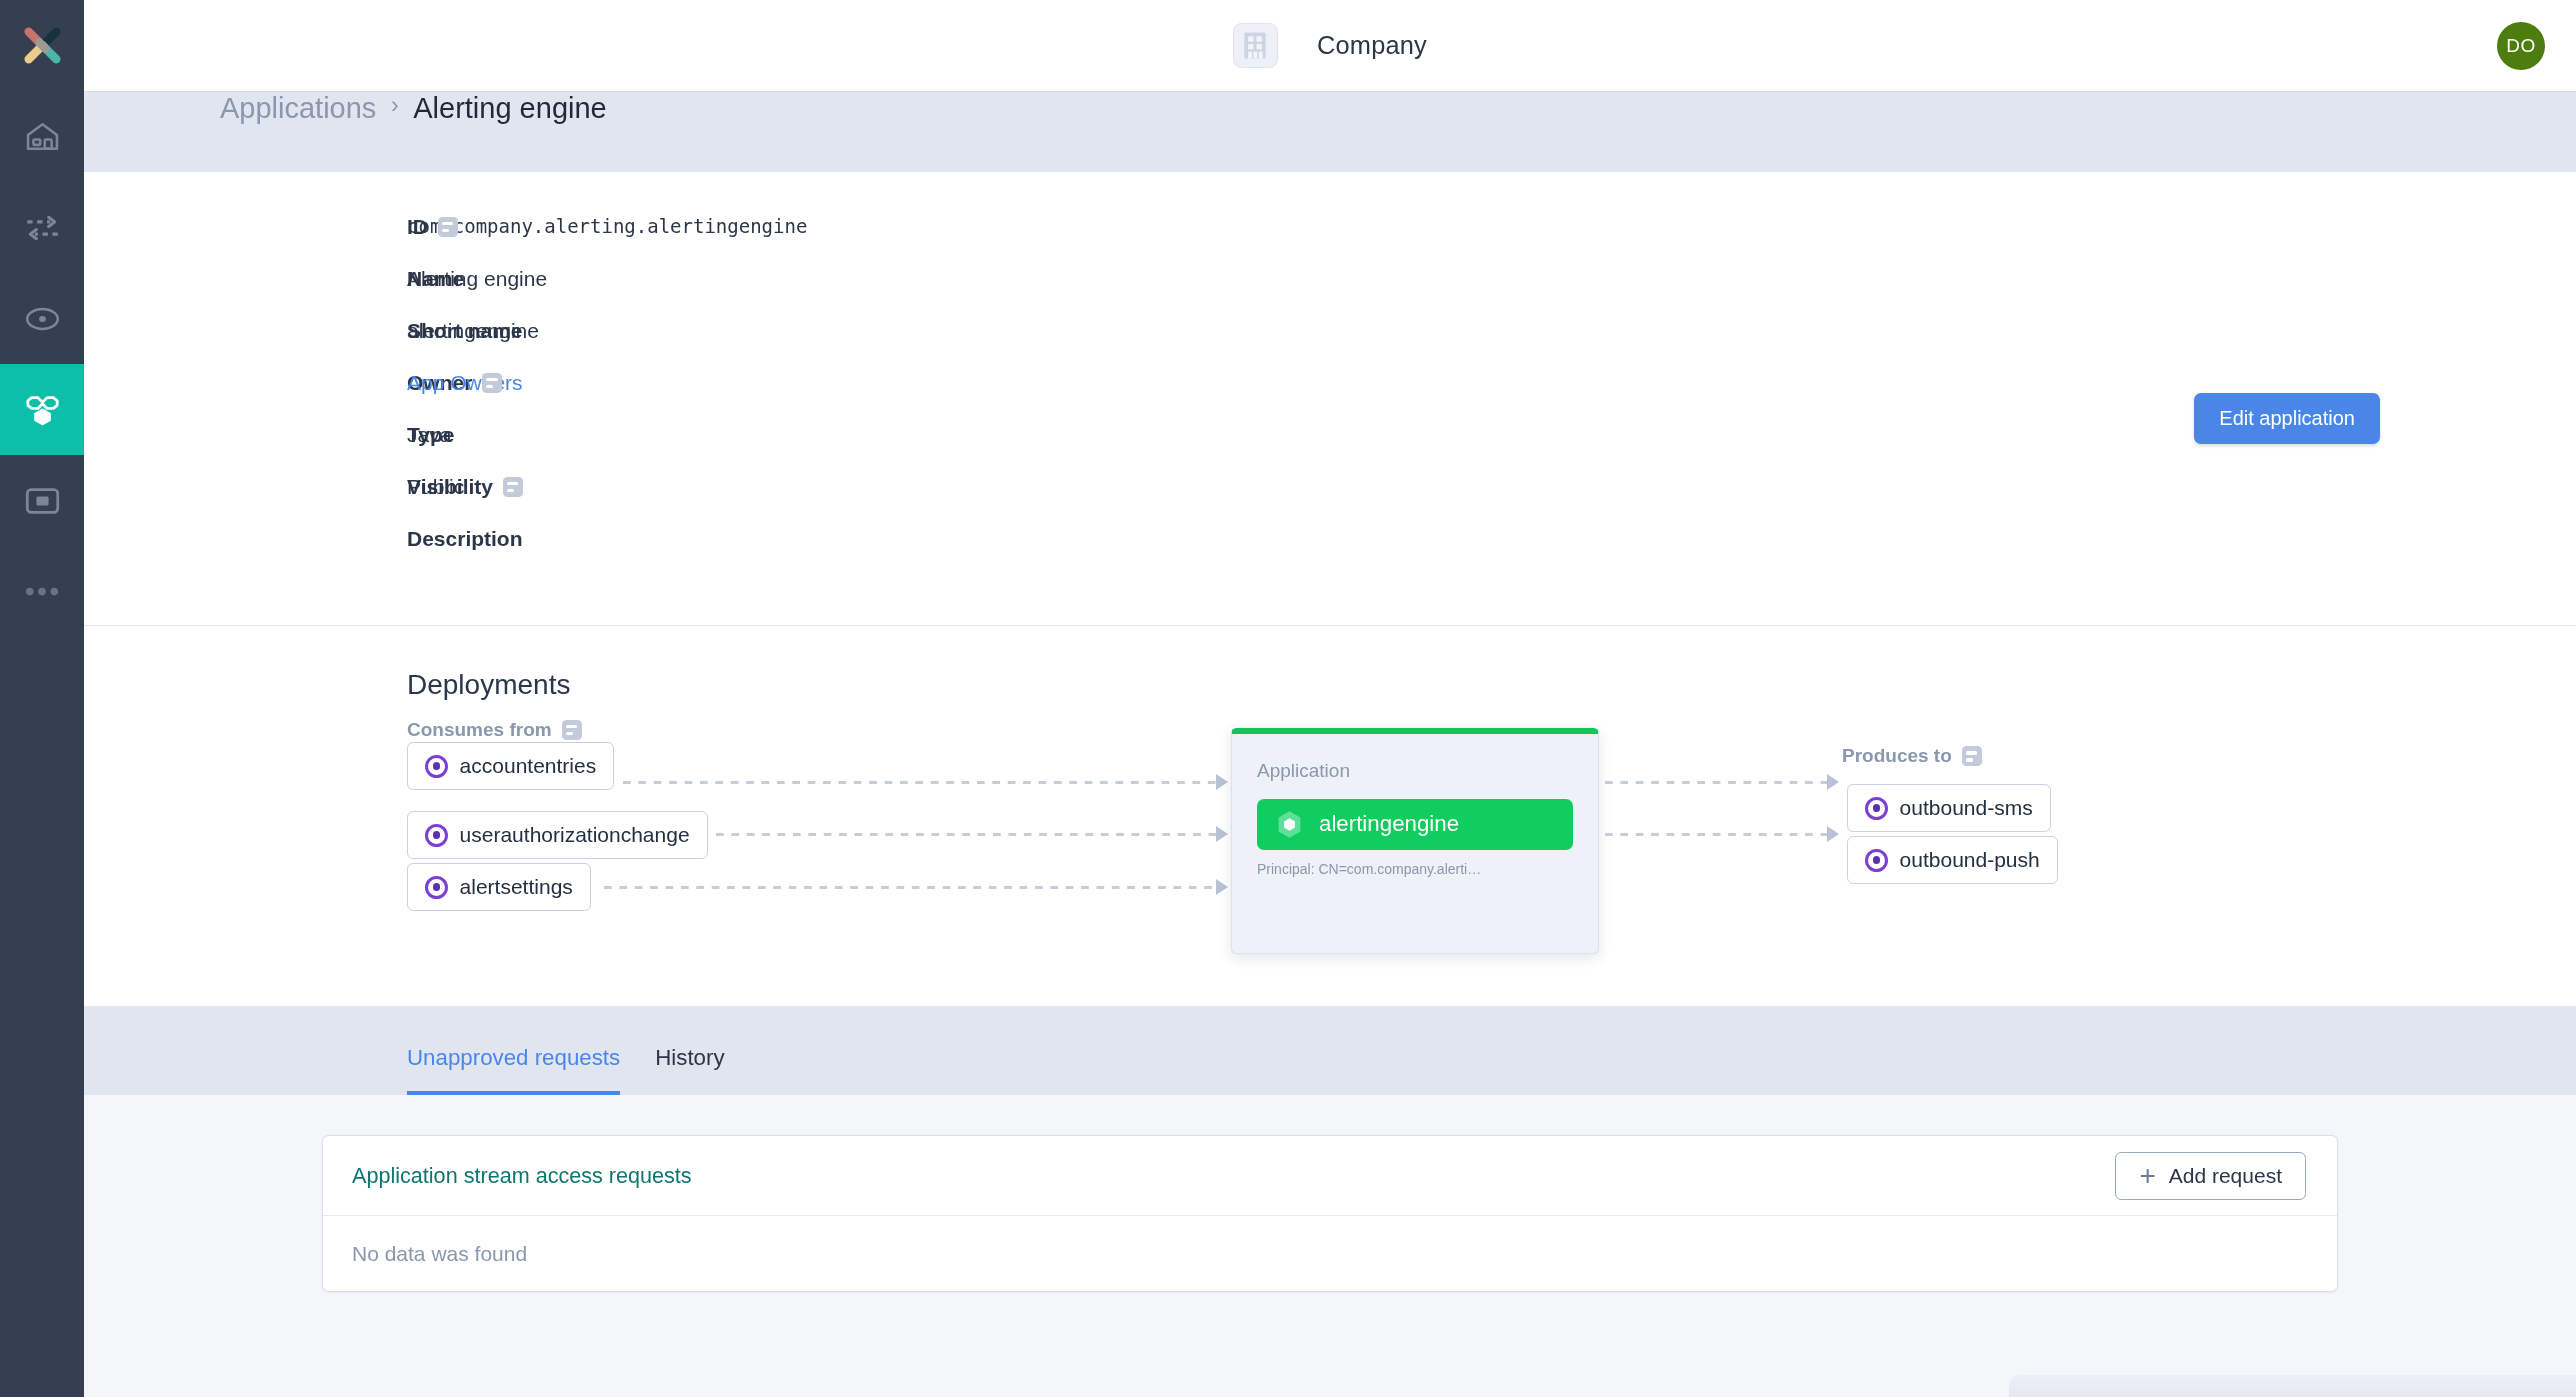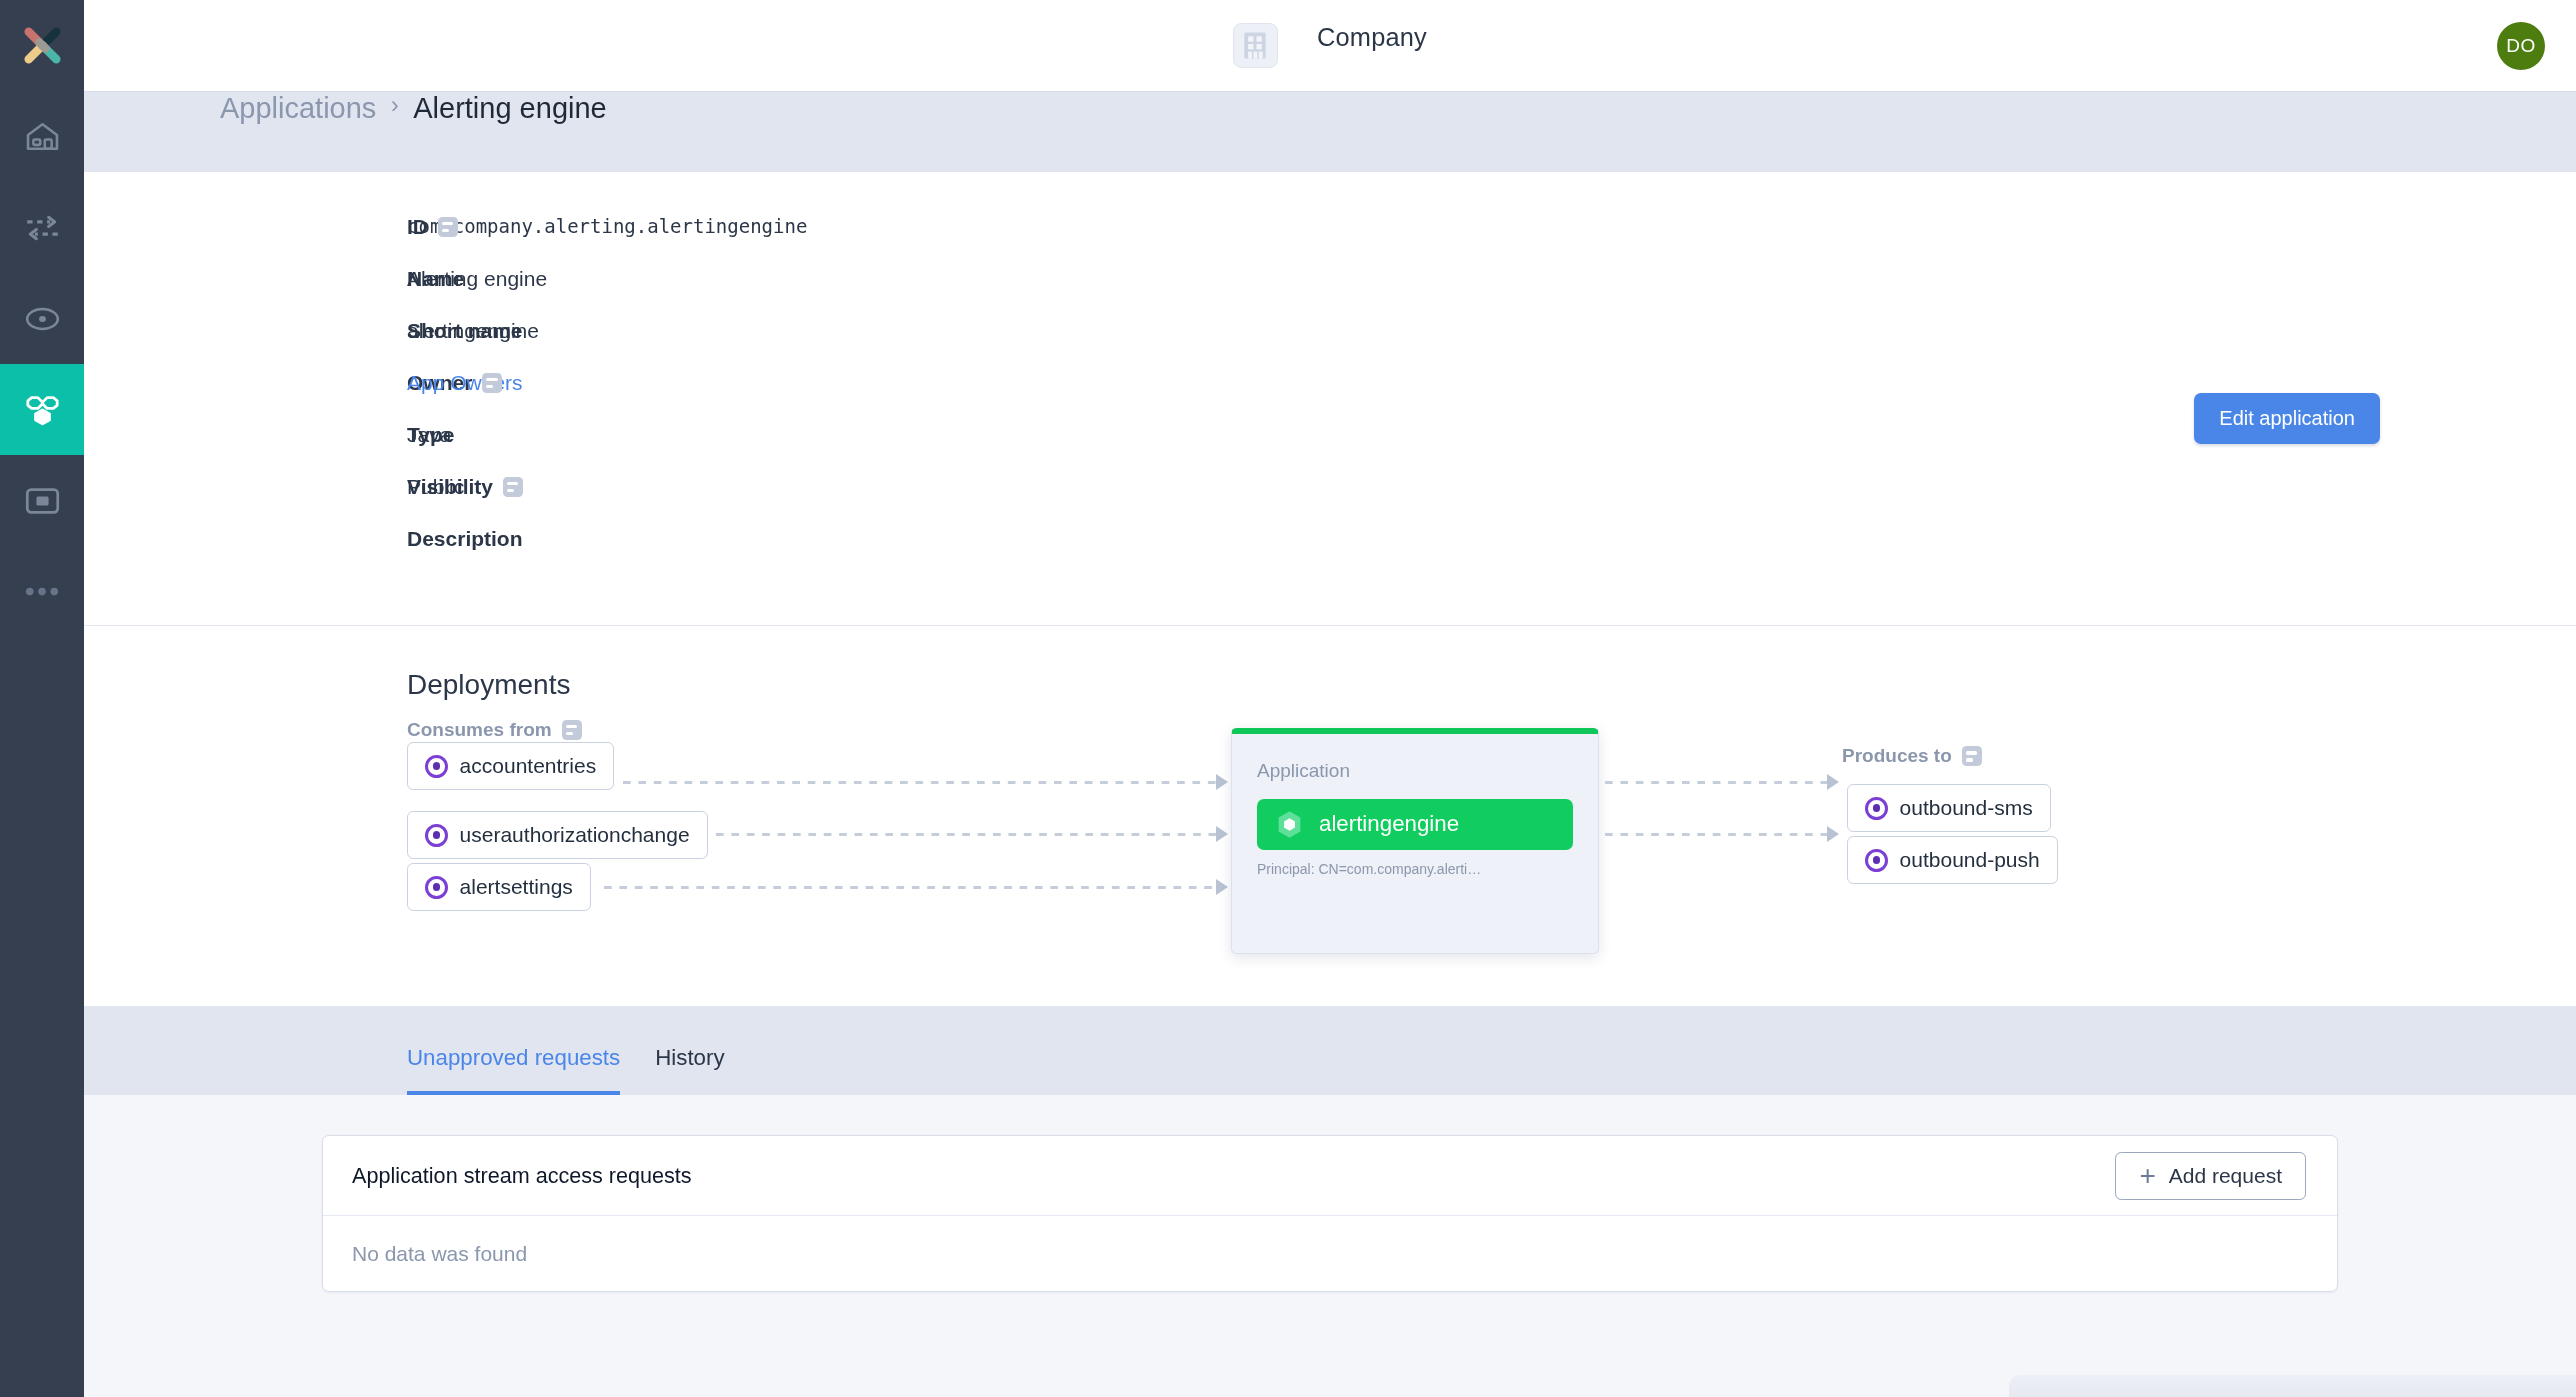--- a/index.html
+++ b/index.html
@@ -30,21 +30,21 @@
   .nav-item svg { display: block; }
 
   
   .main { flex: 1 1 auto; display: flex; flex-direction: column; min-width: 0; }
 
   .topbar {
     height: 91px; background: #ffffff;
     display: flex; align-items: center; justify-content: center;
     position: relative; flex: 0 0 91px;
   }
-  .company { display: flex; align-items: flex-start; gap: 39px; }
+  .company { display: flex; align-items: center; gap: 39px; }
   .company-icon {
     width: 45px; height: 45px; border-radius: 8.5px;
     background: #edf0f7; border: 0.8px solid #dfe4ee;
     display: flex; align-items: center; justify-content: center;
   }
   .company-name { font-size: 25.4px; color: #2b3648; font-weight: 400; letter-spacing: 0.2px;}
   .avatar {
     position: absolute; right: 31px; top: 50%; transform: translateY(-50%);
     width: 48px; height: 48px; border-radius: 50%;
     background: #4d7c0f; color: #fff;
@@ -208,21 +208,21 @@
   .content-area { background: #f4f6fa; flex: 1 1 auto; padding-top: 40px; position: relative; }
   .req-card {
     margin: 0 auto; width: 2016px;
     background: #fff; border: 0.8px solid #d9dfe9; border-radius: 7px;
     box-shadow: 0 0.8px 2.3px rgba(40,55,90,.06);
   }
   .req-head {
     height: 80px; display: flex; align-items: center;
     padding: 0 31px 0 29px; border-bottom: 0.8px solid #e5e9f1;
   }
-  .req-title { font-size: 21.6px; color: #0f172a; flex: 1 1 auto; }
+  .req-title { font-size: 21.6px; color: #0f766e; flex: 1 1 auto; }
   .add-btn {
     display: inline-flex; align-items: center; gap: 13px;
     height: 48px; padding: 0 23px;
     background: #fff; border: 0.8px solid #9aa7bd; border-radius: 6.2px;
     font-size: 21px; color: #2b3648; font-family: inherit; cursor: pointer;
   }
   .add-btn .plus { font-size: 28px; color: #6b7c96; line-height: 1; font-weight: 300; }
   .req-body { height: 75px; display: flex; align-items: center; padding-left: 29px; }
   .req-empty { font-size: 21px; color: #8a97ad; }
 

